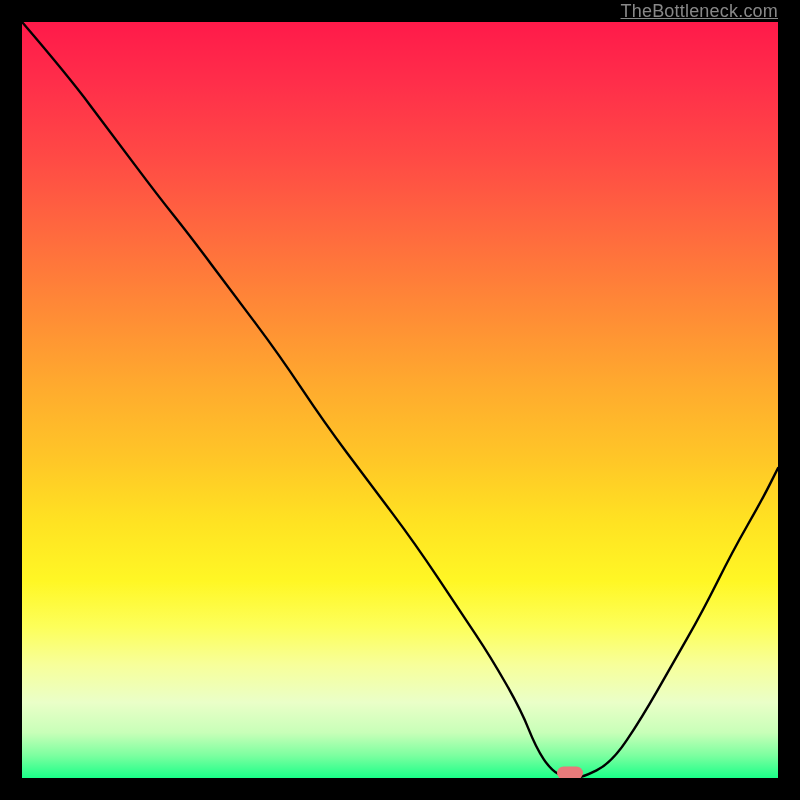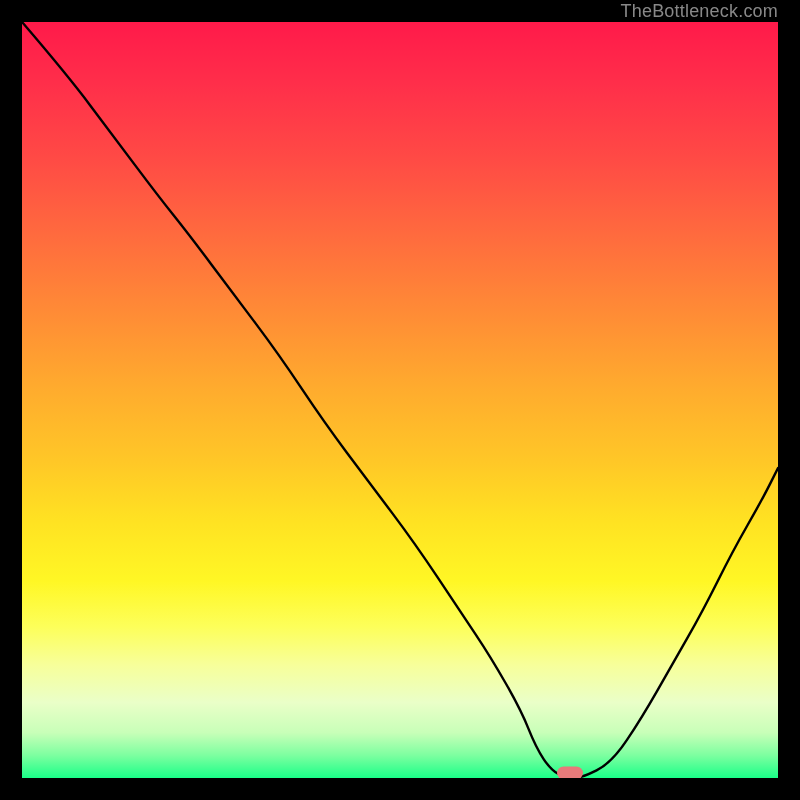--- a/index.html
+++ b/index.html
@@ -49,20 +49,21 @@
     position: absolute;
     top: 0px;
     right: 22px;
     height: 30px;
     line-height: 22px;
     color: #888;
     font-family: Arial, Helvetica, sans-serif;
     font-size: 18px;
     letter-spacing: 0.2px;
     user-select: none;
+    text-decoration: underline;
   }
   svg.curve {
     position: absolute;
     inset: 0;
   }
   .marker {
     position: absolute;
     width: 26px;
     height: 13px;
     background: #e77a7a;

